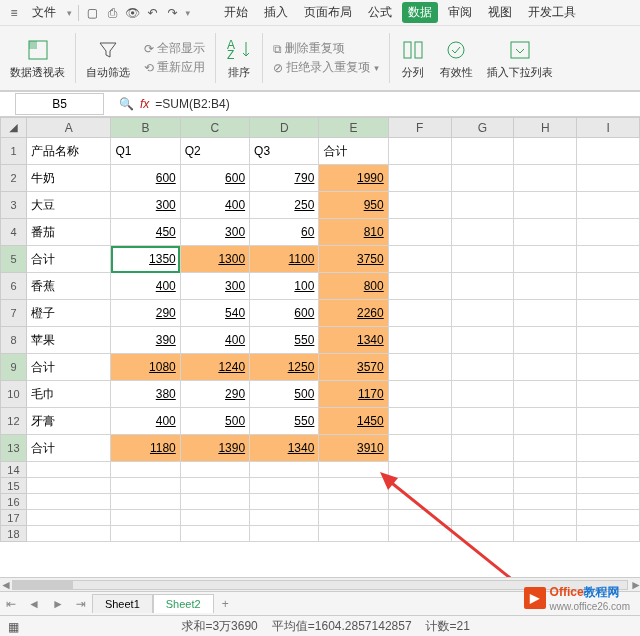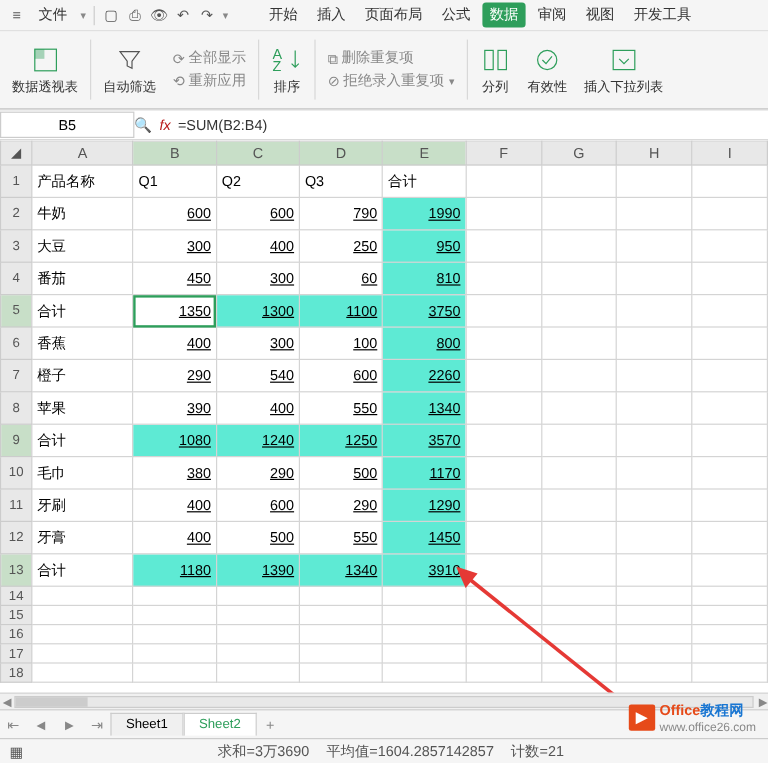--- a/index.html
+++ b/index.html
@@ -11,34 +11,34 @@
 .menubar .sep{width:1px;height:16px;background:#ccc;margin:0 2px;}
 .menubar .icon{width:16px;height:16px;display:flex;align-items:center;justify-content:center;color:#555;}
 .ribbon{display:flex;align-items:center;height:64px;padding:4px 6px;gap:6px;}
 .rgrp{display:flex;flex-direction:column;align-items:center;gap:2px;padding:0 4px;}
 .rgrp .ic{width:26px;height:26px;display:flex;align-items:center;justify-content:center;color:#2e9e5b;}
 .rgrp .lbl{font-size:11px;color:#333;}
 .vline{width:1px;height:50px;background:#d8d8d8;}
 .twoline{display:flex;flex-direction:column;gap:2px;padding:0 4px;}
 .twoline div{display:flex;align-items:center;gap:3px;color:#888;font-size:11px;}
 .fbar{display:flex;align-items:center;height:26px;border-top:1px solid #d0d0d0;border-bottom:1px solid #d0d0d0;background:#fff;}
-.namebox{width:112px;height:22px;border:1px solid #ccc;margin:0 0;text-align:center;line-height:20px;background:#fff;}
+.namebox{width:89px;height:22px;border:1px solid #ccc;margin:0 15px;text-align:center;line-height:20px;background:#fff;}
 .fxrow{display:flex;align-items:center;gap:6px;flex:1;}
 .fxrow .q{color:#888;}
 .fxrow .fx{font-style:italic;color:#b91c1c;}
 .fxrow .formula{flex:1;color:#333;}
 .grid{position:relative;background:#fff;height:460px;overflow:hidden;}
 table{border-collapse:collapse;width:100%;}
 .colh th{background:#e8e8e8;border:1px solid #ccc;height:20px;font-weight:normal;color:#555;text-align:center;}
 .colh th.sel{background:#c8dfc8;}
 .rowh{background:#e8e8e8;border:1px solid #ccc;width:24px;text-align:center;color:#555;font-size:11px;}
 .rowh.sel{background:#c8dfc8;}
 td{border:1px solid #d4d4d4;height:27px;padding:0 4px;background:#fff;}
 td.r{text-align:right;text-decoration:underline;}
-td.shade{background:#5eead4;}
+td.shade{background:#fdba74;}
 td.active{outline:2px solid #2e9e5b;outline-offset:-2px;background:#fff !important;}
 .smallrow td{height:16px;}
 .arrow{position:absolute;top:355px;left:380px;pointer-events:none;}
 .tabs{display:flex;align-items:center;height:24px;border-top:1px solid #ccc;background:#f5f5f5;gap:0;}
 .tabs .nav{padding:0 6px;color:#888;}
 .tabs .tab{padding:3px 12px;border:1px solid #ccc;border-bottom:none;background:#f0f0f0;font-size:11px;}
 .tabs .tab.act{background:#fff;color:#2e9e5b;}
 .tabs .plus{padding:0 8px;color:#888;}
 .status{display:flex;align-items:center;justify-content:space-between;height:22px;background:#f5f5f5;border-top:1px solid #ccc;padding:0 8px;font-size:11px;color:#555;}
 .brand{position:absolute;right:10px;bottom:24px;display:flex;align-items:center;gap:4px;font-size:14px;}
@@ -302,32 +302,20 @@
   <td class="r  ">380</td>
   <td class="r ">290</td>
   <td class="r ">500</td>
   <td class="r shade">1170</td>
   <td></td>
           <td></td>
           <td></td>
           <td></td>
         </tr>
         <tr>
-          <td class="rowh ">11</td>
-  <td>牙刷</td>
-  <td class="r  ">400</td>
-  <td class="r ">600</td>
-  <td class="r ">290</td>
-  <td class="r shade">1290</td>
-  <td></td>
-          <td></td>
-          <td></td>
-          <td></td>
-        </tr>
-        <tr>
           <td class="rowh ">12</td>
   <td>牙膏</td>
   <td class="r  ">400</td>
   <td class="r ">500</td>
   <td class="r ">550</td>
   <td class="r shade">1450</td>
   <td></td>
           <td></td>
           <td></td>
           <td></td>

